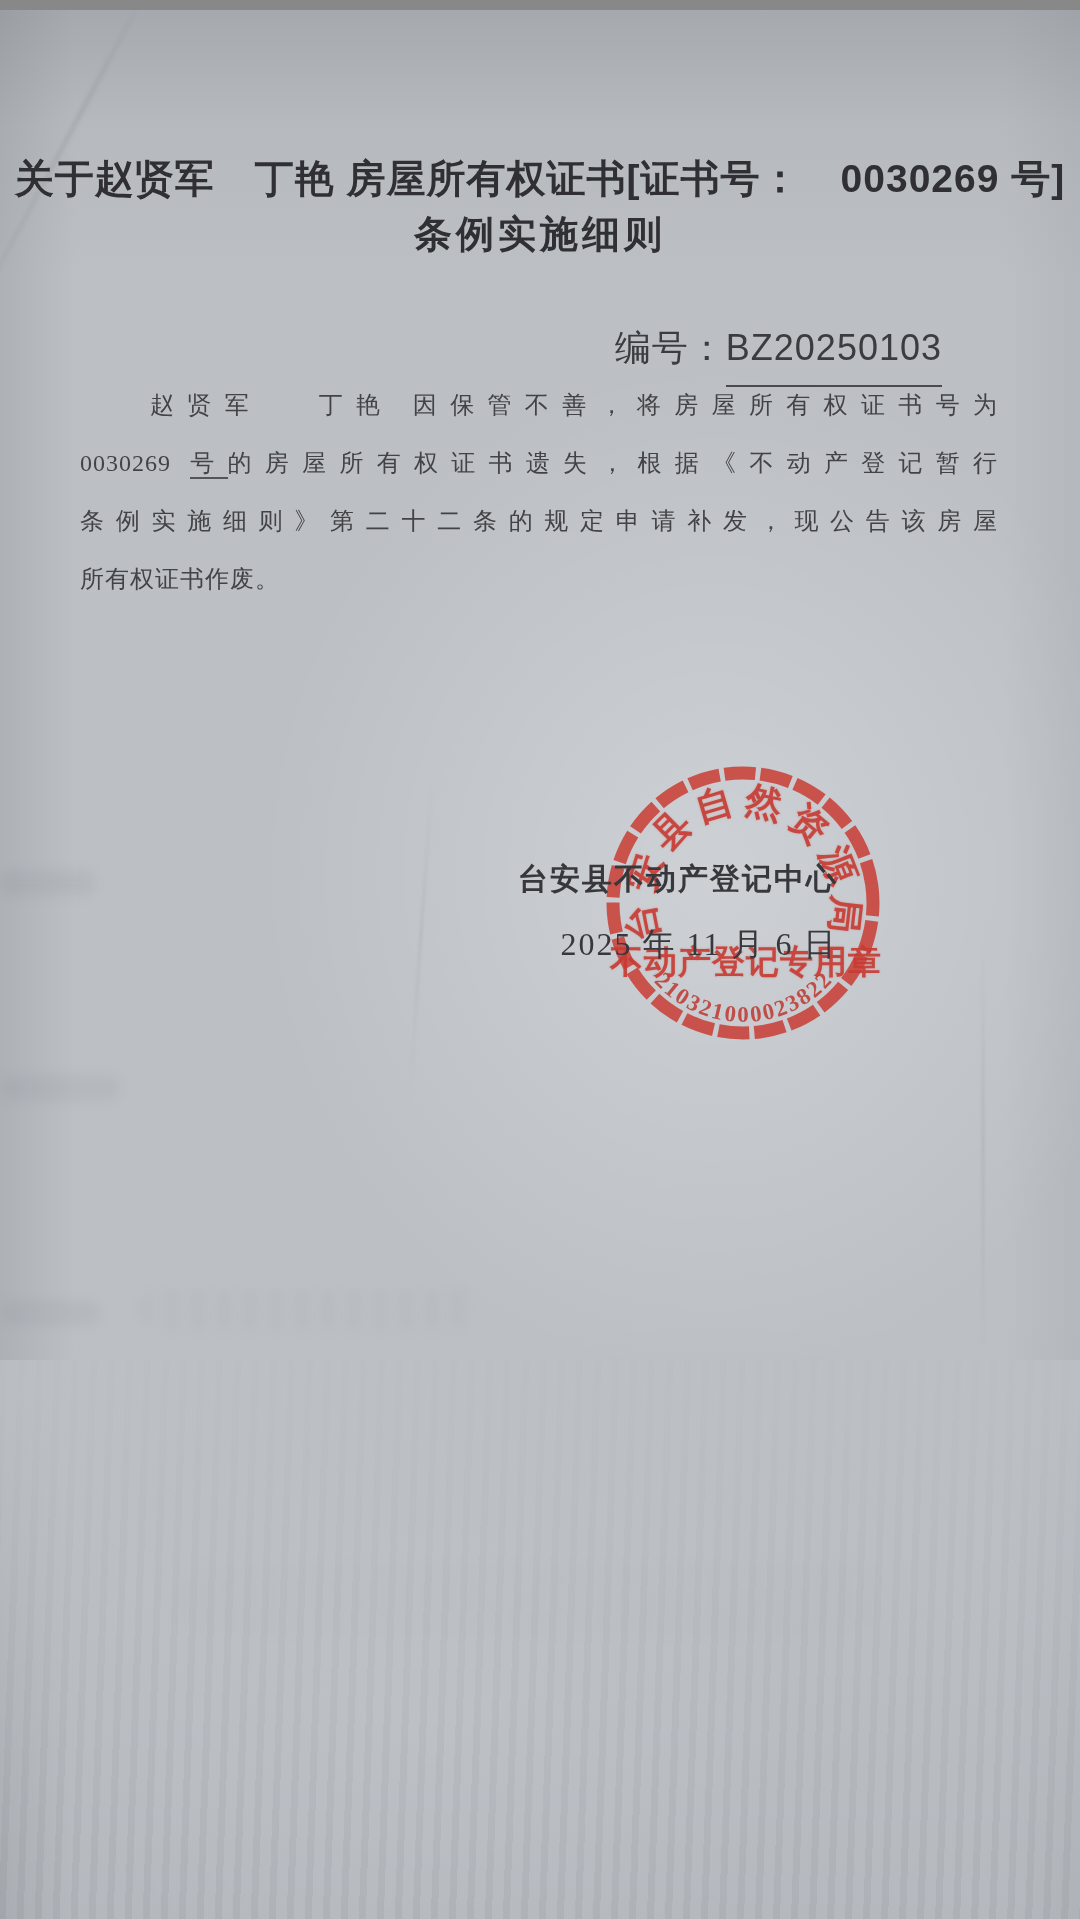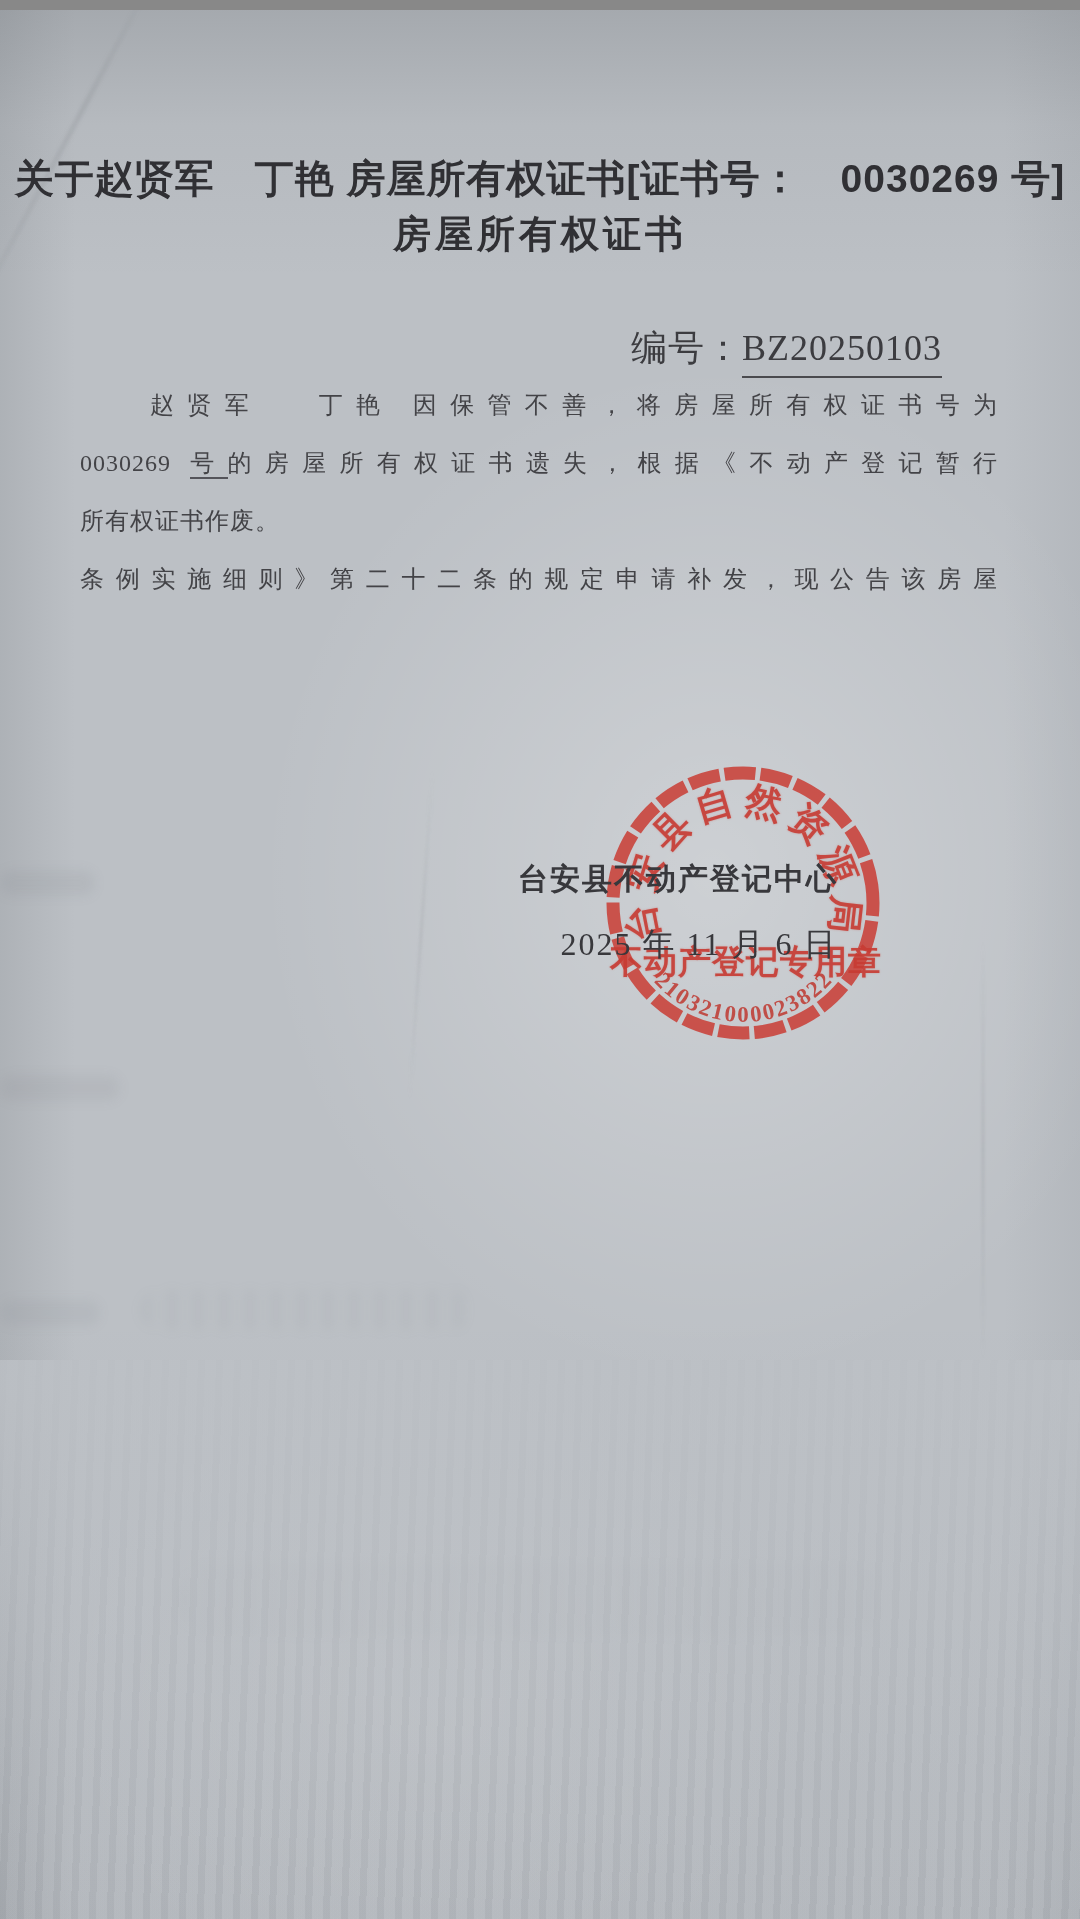--- a/index.html
+++ b/index.html
@@ -24,22 +24,22 @@
     font-family:"Liberation Sans","DejaVu Sans",sans-serif;
     font-weight:700;color:#303034;
   }
   #title1{top:142px;font-size:39px;letter-spacing:1px;}
   #title2{top:199px;font-size:38px;letter-spacing:4px;}
   #ref-line{
     position:absolute;top:314px;right:138px;
     font-size:36px;color:#3c3c40;letter-spacing:1px;
   }
   #ref-line .num{
-    font-family:Liberation Serif, serif;
-    border-bottom:2px solid #4a4a4e;padding-bottom:8px;
+    font-family:Liberation Sans, sans-serif;
+    border-bottom:2px solid #4a4a4e;padding-bottom:17px;
   }
   #body-block{
     position:absolute;left:80px;top:366px;width:918px;
     font-size:24px;line-height:58px;color:#434347;letter-spacing:1px;
   }
   .bline{text-align:justify;text-align-last:justify;}
   .bline.nojust{text-align:left;text-align-last:left;}
   .indent{text-indent:70px;}
   .uline{border-bottom:2px solid #54545a;padding-bottom:1px;}
   #closing{margin-top:2px;}
@@ -124,29 +124,29 @@
   <div class="crease" id="crease-mid"></div>
   <div class="crease" id="crease-right"></div>
   <div class="smudge" id="smudge1"></div>
   <div class="smudge" id="smudge2"></div>
   <div class="smudge" id="smudge3"></div>
   <div class="smudge" id="smudge4"></div>
   <div class="smudge" id="smudge5"></div>
   <div id="streaks"></div>
 
   <div class="title-line" id="title1">关于赵贤军　丁艳 房屋所有权证书[证书号：　0030269 号]</div>
-  <div class="title-line" id="title2">房屋所有权证书</div>
+  <div class="title-line" id="title2">条例实施细则</div>
 
   <div id="ref-line"><span>编号：</span><span class="num">BZ20250103</span></div>
 
   <div id="body-block">
     <div class="bline indent">赵贤军　 丁艳  因保管不善，将房屋所有权证书号为</div>
     <div class="bline"><span>0030269 </span><span class="uline">号</span><span>的房屋所有权证书遗失，根据《不动产登记暂行</span></div>
+    <div class="bline">条例实施细则》第二十二条的规定申请补发，现公告该房屋</div>
     <div class="bline nojust">所有权证书作废。</div>
-    <div class="bline">条例实施细则》第二十二条的规定申请补发，现公告该房屋</div>
   </div>
 
   <div id="seal">
     <svg width="278" height="278" viewBox="0 0 278 278">
       <circle cx="139" cy="139" r="130" fill="none" stroke="rgba(201,60,52,0.85)" stroke-width="13" stroke-dasharray="31 5" transform="rotate(-8 139 139)"></circle>
     </svg>
     <div id="seal-arc">
         <span class="arc-char" style="transform: rotate(-101deg) translateY(-102px);">台</span>
         <span class="arc-char" style="transform: rotate(-72.8deg) translateY(-102px);">安</span>
         <span class="arc-char" style="transform: rotate(-44.6deg) translateY(-102px);">县</span>

